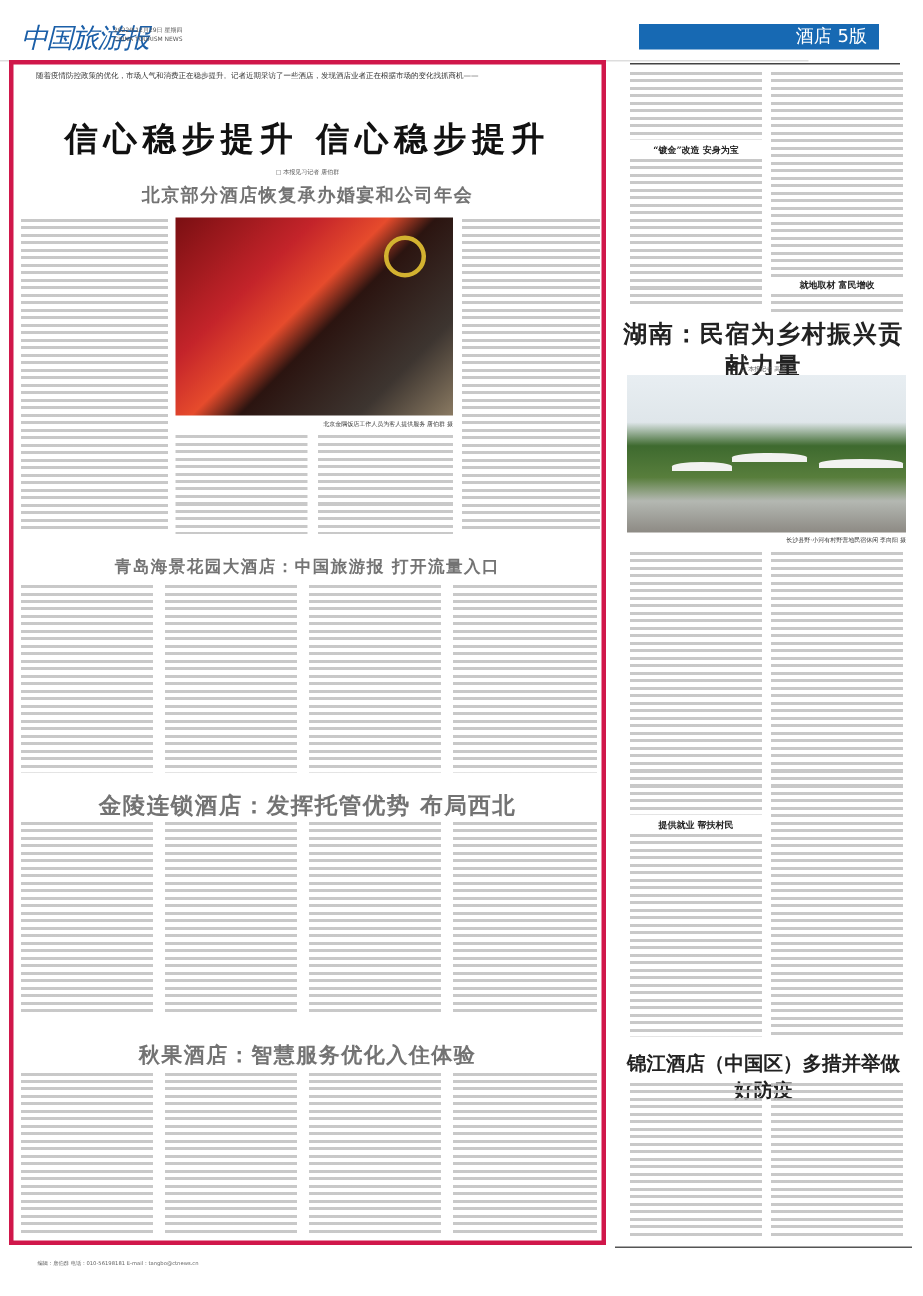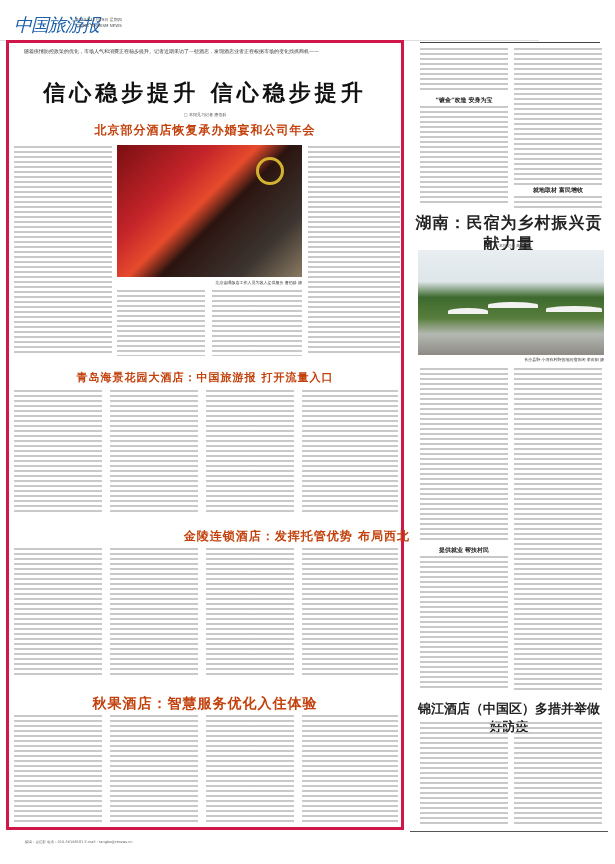--- a/index.html
+++ b/index.html
@@ -5,21 +5,21 @@
   html,body{margin:0;padding:0;}
   body{width:615px;height:864px;background:#fff;position:relative;overflow:hidden;font-family:"DejaVu Serif",serif;color:#222;}
   .masthead{position:absolute;left:0;top:0;width:539px;height:40px;border-bottom:1px solid #ddd;}
   .logo{position:absolute;left:14px;top:13px;font-size:18px;color:#1b5fa8;font-style:italic;letter-spacing:-1px;font-family:"DejaVu Serif",serif;}
   .dateline{position:absolute;left:76px;top:17px;font-size:4px;color:#555;font-family:"DejaVu Sans",sans-serif;line-height:6px;}
   .section-badge{position:absolute;left:426px;top:16px;width:160px;height:17px;background:#1769b3;color:#fff;font-family:"DejaVu Sans",sans-serif;font-size:12px;text-align:right;padding-right:8px;box-sizing:border-box;line-height:17px;}
   .frame{position:absolute;left:6px;top:40px;width:398px;height:790px;border:3px solid #d0174a;box-sizing:border-box;background:#fff;}
   .lead{position:absolute;left:14px;top:47px;width:384px;font-size:5px;line-height:8px;color:#333;text-indent:10px;}
   .main-title{position:absolute;left:0;top:78px;width:410px;text-align:center;font-size:22px;font-weight:bold;letter-spacing:4px;color:#111;}
   .byline{position:absolute;left:0;top:112px;width:410px;text-align:center;font-size:4px;color:#555;font-family:"DejaVu Sans",sans-serif;}
-  .sub{position:absolute;left:0;width:410px;text-align:center;font-weight:bold;color:#c2410c;letter-spacing:1px;}
+  .sub{position:absolute;left:0;width:410px;text-align:center;font-weight:bold;color:#737373;letter-spacing:1px;}
   .textblock{position:absolute;background:repeating-linear-gradient(to bottom,#bfbfbf 0px,#bfbfbf 2px,transparent 2px,transparent 5px);opacity:.85;}
   .photo1{position:absolute;left:117px;top:145px;width:185px;height:132px;background:linear-gradient(135deg,#7a0f12 0%,#c4242a 30%,#e64b2c 45%,#2b1410 55%,#3d3530 80%,#8a7a62 100%);}
   .photo1 .lamp{position:absolute;right:18px;top:12px;width:22px;height:22px;border-radius:50%;border:3px solid #d3b230;}
   .caption{position:absolute;font-size:4px;color:#333;font-family:"DejaVu Sans",sans-serif;text-align:right;}
   .rule-right{position:absolute;left:420px;top:42px;width:180px;height:1px;background:#444;}
   .r-sub{position:absolute;font-size:6px;font-weight:bold;text-align:center;color:#222;}
   .hunan-title{position:absolute;left:414px;top:213px;width:190px;text-align:center;font-size:16px;font-weight:bold;color:#222;letter-spacing:1px;}
   .photo2{position:absolute;left:418px;top:250px;width:186px;height:105px;background:linear-gradient(to bottom,#e8eef2 0%,#dfe6ea 30%,#3e6a2f 45%,#587e3c 65%,#b4b8b2 80%,#8d8a84 100%);}
   .umb{position:absolute;height:6px;background:#f2f2f0;border-radius:50% 50% 0 0;}
   .jinjiang-title{position:absolute;left:414px;top:700px;width:190px;text-align:center;font-size:13px;font-weight:bold;color:#222;}
@@ -28,20 +28,21 @@
 </style>
 </head>
 <body>
 
 <div class="masthead">
   <div class="logo">中国旅游报</div>
   <div class="dateline">
     <div>2022年12月29日 星期四</div>
     <div>CHINA  TOURISM  NEWS</div>
   </div>
+  <div class="section-badge">酒店 5版</div>
 </div>
 
 <div class="frame"></div>
 
 <div class="lead">随着疫情防控政策的优化，市场人气和消费正在稳步提升。记者近期采访了一些酒店，发现酒店业者正在根据市场的变化找抓商机——</div>
 <div class="main-title">信心稳步提升  信心稳步提升</div>
 <div class="byline">□ 本报见习记者 唐伯群</div>
 
 <div class="sub" style="top:122px;font-size:12px;">北京部分酒店恢复承办婚宴和公司年会</div>
 
@@ -53,21 +54,21 @@
 <div class="textblock" style="left:117px;top:290px;width:88px;height:66px;"></div>
 <div class="textblock" style="left:212px;top:290px;width:90px;height:66px;"></div>
 <div class="textblock" style="left:308px;top:146px;width:92px;height:210px;"></div>
 
 <div class="sub" style="top:370px;font-size:11px;">青岛海景花园大酒店：中国旅游报  打开流量入口</div>
 <div class="textblock" style="left:14px;top:390px;width:88px;height:125px;"></div>
 <div class="textblock" style="left:110px;top:390px;width:88px;height:125px;"></div>
 <div class="textblock" style="left:206px;top:390px;width:88px;height:125px;"></div>
 <div class="textblock" style="left:302px;top:390px;width:96px;height:125px;"></div>
 
-<div class="sub" style="top:528px;font-size:12px;text-align:right;">金陵连锁酒店：发挥托管优势  布局西北</div>
+<div class="sub" style="top:528px;font-size:15px;">金陵连锁酒店：发挥托管优势  布局西北</div>
 <div class="textblock" style="left:14px;top:548px;width:88px;height:130px;"></div>
 <div class="textblock" style="left:110px;top:548px;width:88px;height:130px;"></div>
 <div class="textblock" style="left:206px;top:548px;width:88px;height:130px;"></div>
 <div class="textblock" style="left:302px;top:548px;width:96px;height:130px;"></div>
 
 <div class="sub" style="top:695px;font-size:14px;">秋果酒店：智慧服务优化入住体验</div>
 <div class="textblock" style="left:14px;top:715px;width:88px;height:108px;"></div>
 <div class="textblock" style="left:110px;top:715px;width:88px;height:108px;"></div>
 <div class="textblock" style="left:206px;top:715px;width:88px;height:108px;"></div>
 <div class="textblock" style="left:302px;top:715px;width:96px;height:108px;"></div>

